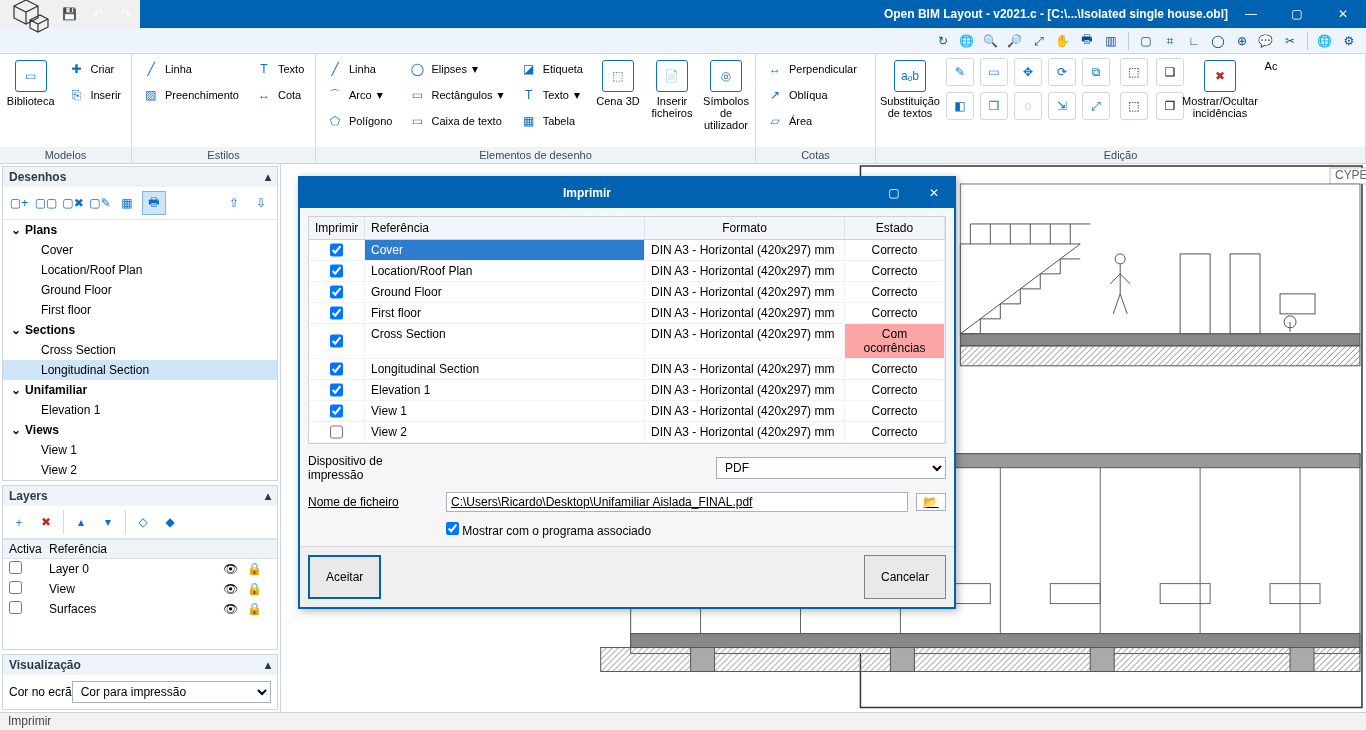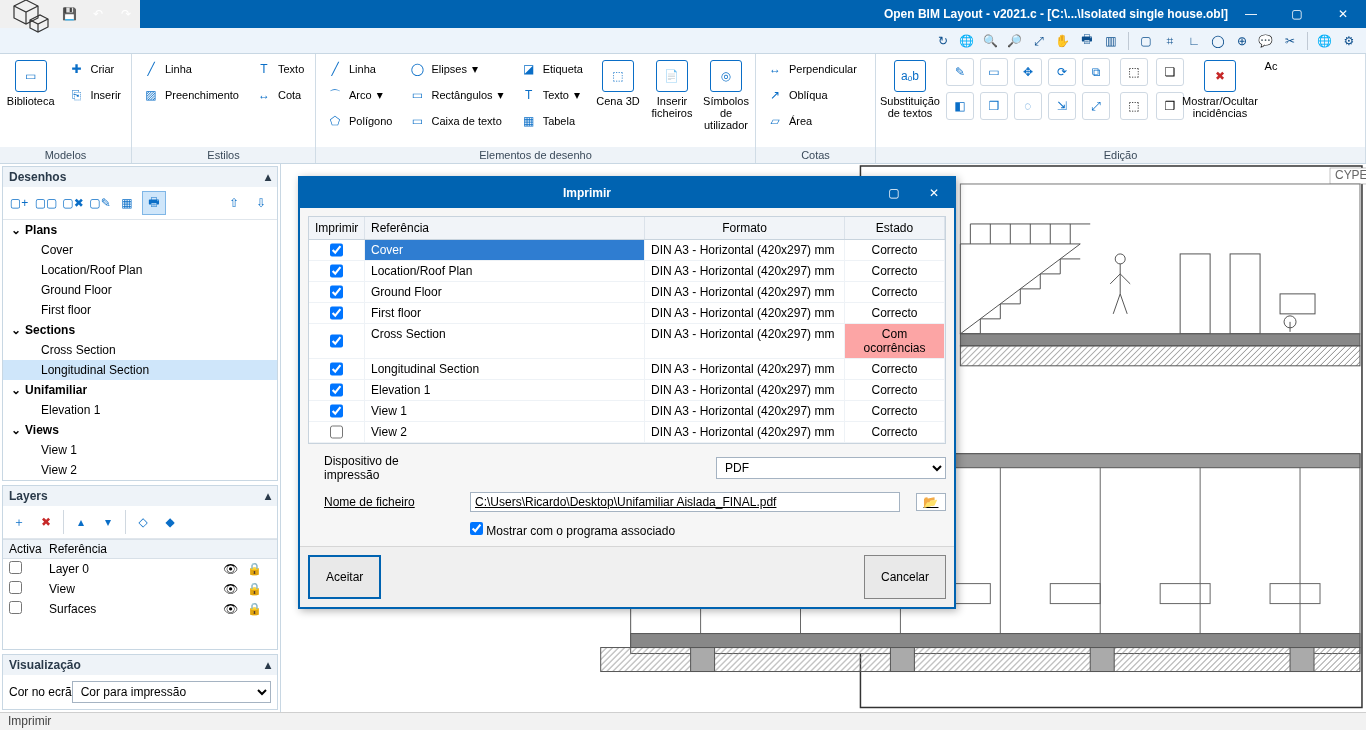--- a/index.html
+++ b/index.html
@@ -62,21 +62,21 @@
 .dlg-title .wc { width: 40px; height: 30px; display:flex; align-items:center; justify-content:center; }
 .dlg-body { padding: 8px; background: #f6f6f6; }
 .grid { border: 1px solid #c8d3dd; background: #fff; }
 .grid-head { display: grid; grid-template-columns: 56px 1fr 200px 100px; background: #f1f4f8; border-bottom: 1px solid #c8d3dd; }
 .grid-head > div { padding: 4px 6px; text-align: center; border-right: 1px solid #dbe2ea; }
 .grid-row { display: grid; grid-template-columns: 56px 1fr 200px 100px; border-bottom: 1px solid #eef2f6; }
 .grid-row > div { padding: 3px 6px; border-right: 1px solid #eef2f6; }
 .grid-row .chk { display:flex; justify-content:center; }
 .grid-row.selected .ref { background: #2f7dd1; color: #fff; }
 .grid-row.warn .estado { background: #fca5a5; }
-.form-row { display: grid; grid-template-columns: 130px 1fr; align-items: center; gap: 16px; margin-top: 10px; margin-left: 16px; }
+.form-row { display: grid; grid-template-columns: 130px 1fr; align-items: center; gap: 8px; margin-top: 10px; }
 .form-row.wide { grid-template-columns: 130px 1fr 30px; text-decoration: underline; }
 .dlg-buttons { display: flex; justify-content: space-between; padding: 8px; border-top: 1px solid #d6d6d6; background: #f0f0f0; }
 .dlg-buttons button { padding: 13px 16px; border: 1px solid #848484; background: #e9e9e9; }
 .dlg-buttons button.primary { border: 2px solid #0063b1; background: #e9e9e9; }
 
 .logo3d { width: 52px; height: 48px; display:flex; align-items:center; justify-content:center; }
 </style>
 </head>
 <body>
 

